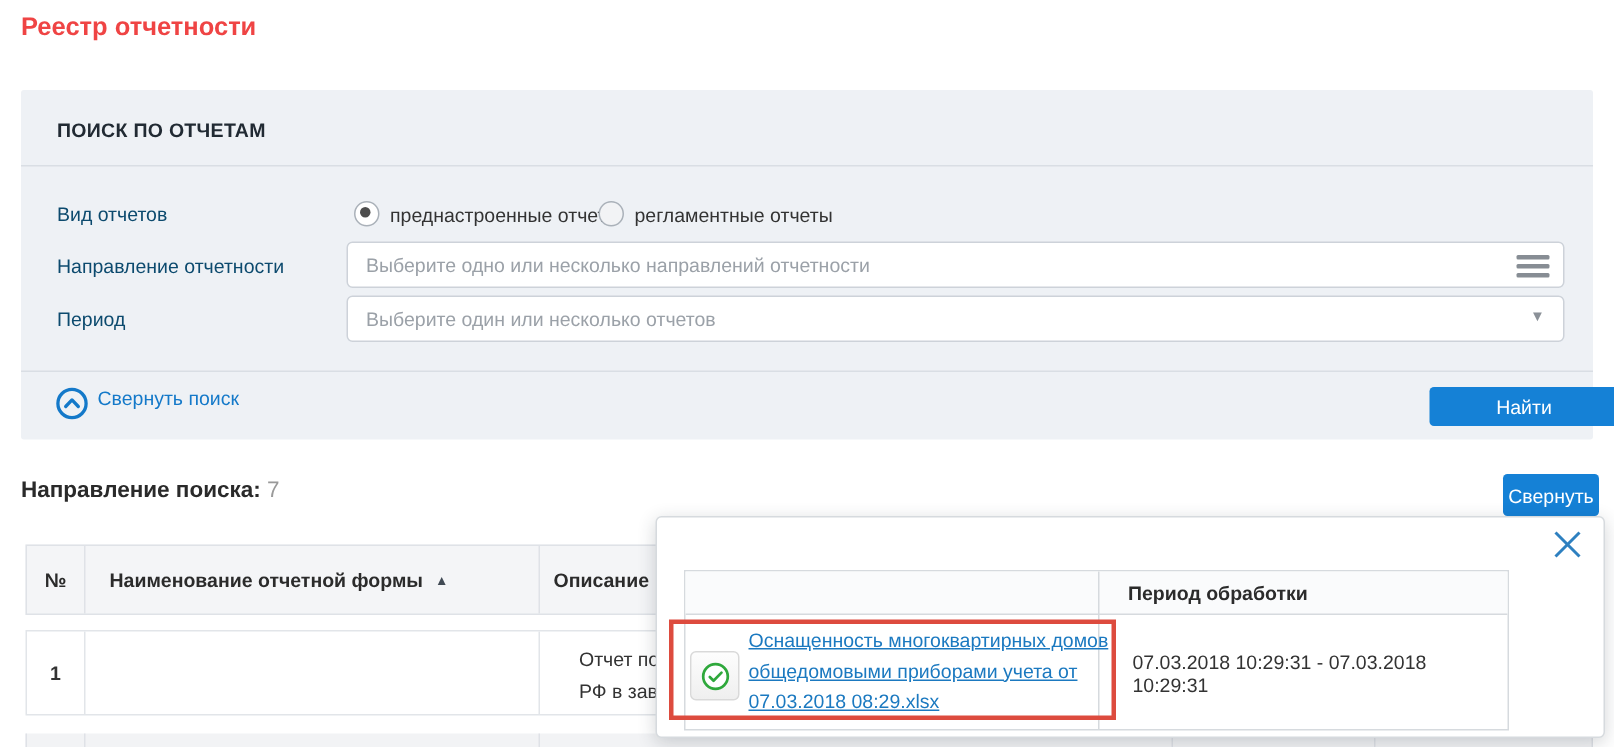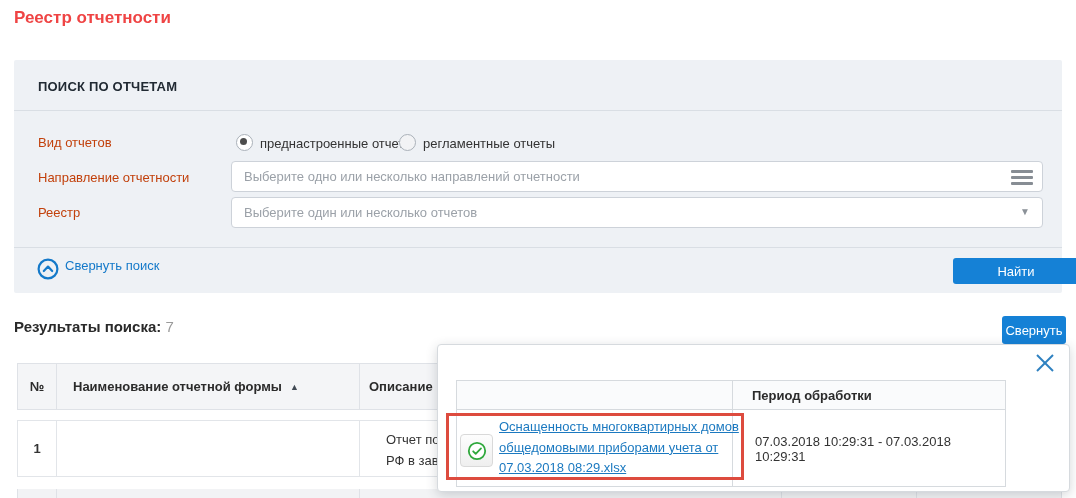--- a/index.html
+++ b/index.html
@@ -6,21 +6,21 @@
   .screen{position:relative;width:1076px;height:498px;background:#fff;overflow:hidden;
           font-family:"Liberation Sans",sans-serif;color:#333;}
   .abs{position:absolute;}
 
   .page-title{left:14px;top:8px;font-size:17px;font-weight:bold;color:#ef4444;}
 
   
   .panel{left:14px;top:60px;width:1048px;height:233px;background:#eef1f5;border-radius:2px;}
   .panel-title{left:24px;top:19px;font-size:13px;font-weight:bold;color:#212a33;letter-spacing:.2px;}
   .panel-divider{left:0;width:1048px;height:1px;background:#d9dee4;}
-  .form-label{font-size:13px;color:#c2410c;}
+  .form-label{font-size:13px;color:#0c4a6e;}
 
   .radio{width:15px;height:15px;border:1px solid #aab1b9;border-radius:50%;background:#fff;}
   .radio .dot{position:absolute;left:3px;top:3px;width:7px;height:7px;border-radius:50%;background:#4d4d4d;}
   .radio.empty{background:#f2f3f5;}
   .radio-label{font-size:13px;color:#333;}
 
   .text-input{box-sizing:border-box;width:812px;height:31px;border:1px solid #cdd2d9;border-radius:4px;
               background:#fff;font-family:"Liberation Sans",sans-serif;font-size:13px;color:#333;
               padding:0 44px 0 12px;outline:none;}
   .text-input::placeholder{color:#9ba1a8;opacity:1;}
@@ -96,38 +96,38 @@
     <div class="abs radio-label" style="left:409px;top:76px;">регламентные отчеты</div>
 
     <div class="abs form-label" style="left:24px;top:110px;">Направление отчетности</div>
     <input class="abs text-input" style="left: 217px; top: 101px;" placeholder="Выберите одно или несколько направлений отчетности">
     <div class="abs hamburger" style="left:997px;top:110px;">
       <div></div>
         <div></div>
         <div></div>
     </div>
 
-    <div class="abs form-label" style="left:24px;top:145px;">Реестр</div>
+    <div class="abs form-label" style="left:24px;top:145px;">Период</div>
     <input class="abs text-input" style="left: 217px; top: 137px;" placeholder="Выберите один или несколько отчетов">
     <div class="abs tri-down" style="left:1006px;top:146px;">▼</div>
 
     <div class="abs panel-divider" style="top:187px;"></div>
 
     <div class="abs collapse-link" style="left:23px;top:198px;">
       <svg width="22" height="22" viewBox="0 0 22 22">
         <circle cx="11" cy="11" r="9.4" fill="none" stroke="#1479c9" stroke-width="2.2"></circle>
         <polyline points="6.8,13 11,8.6 15.2,13" fill="none" stroke="#1479c9" stroke-width="2.2" stroke-linecap="round" stroke-linejoin="round"></polyline>
       </svg>
       <span class="collapse-text">Свернуть поиск</span>
     </div>
     <div class="abs btn" style="left:939px;top:198px;width:126px;height:26px;">Найти</div>
   </div>
 
   <div class="abs results-line">
-    <span>Результаты поиска:</span>
+    <span>Направление поиска:</span>
     <span class="results-count">7</span>
   </div>
   <div class="abs btn" style="left:1002px;top:316px;width:64px;height:28px;">Свернуть</div>
 
   <div class="abs thead">
     <div class="th" style="left:0;width:38px;justify-content:center;">№</div>
     <div class="vline" style="left:38px;"></div>
     <div class="th" style="left:55px;">
       <span>Наименование отчетной формы</span>
       <span class="sort-arrow">▲</span>

